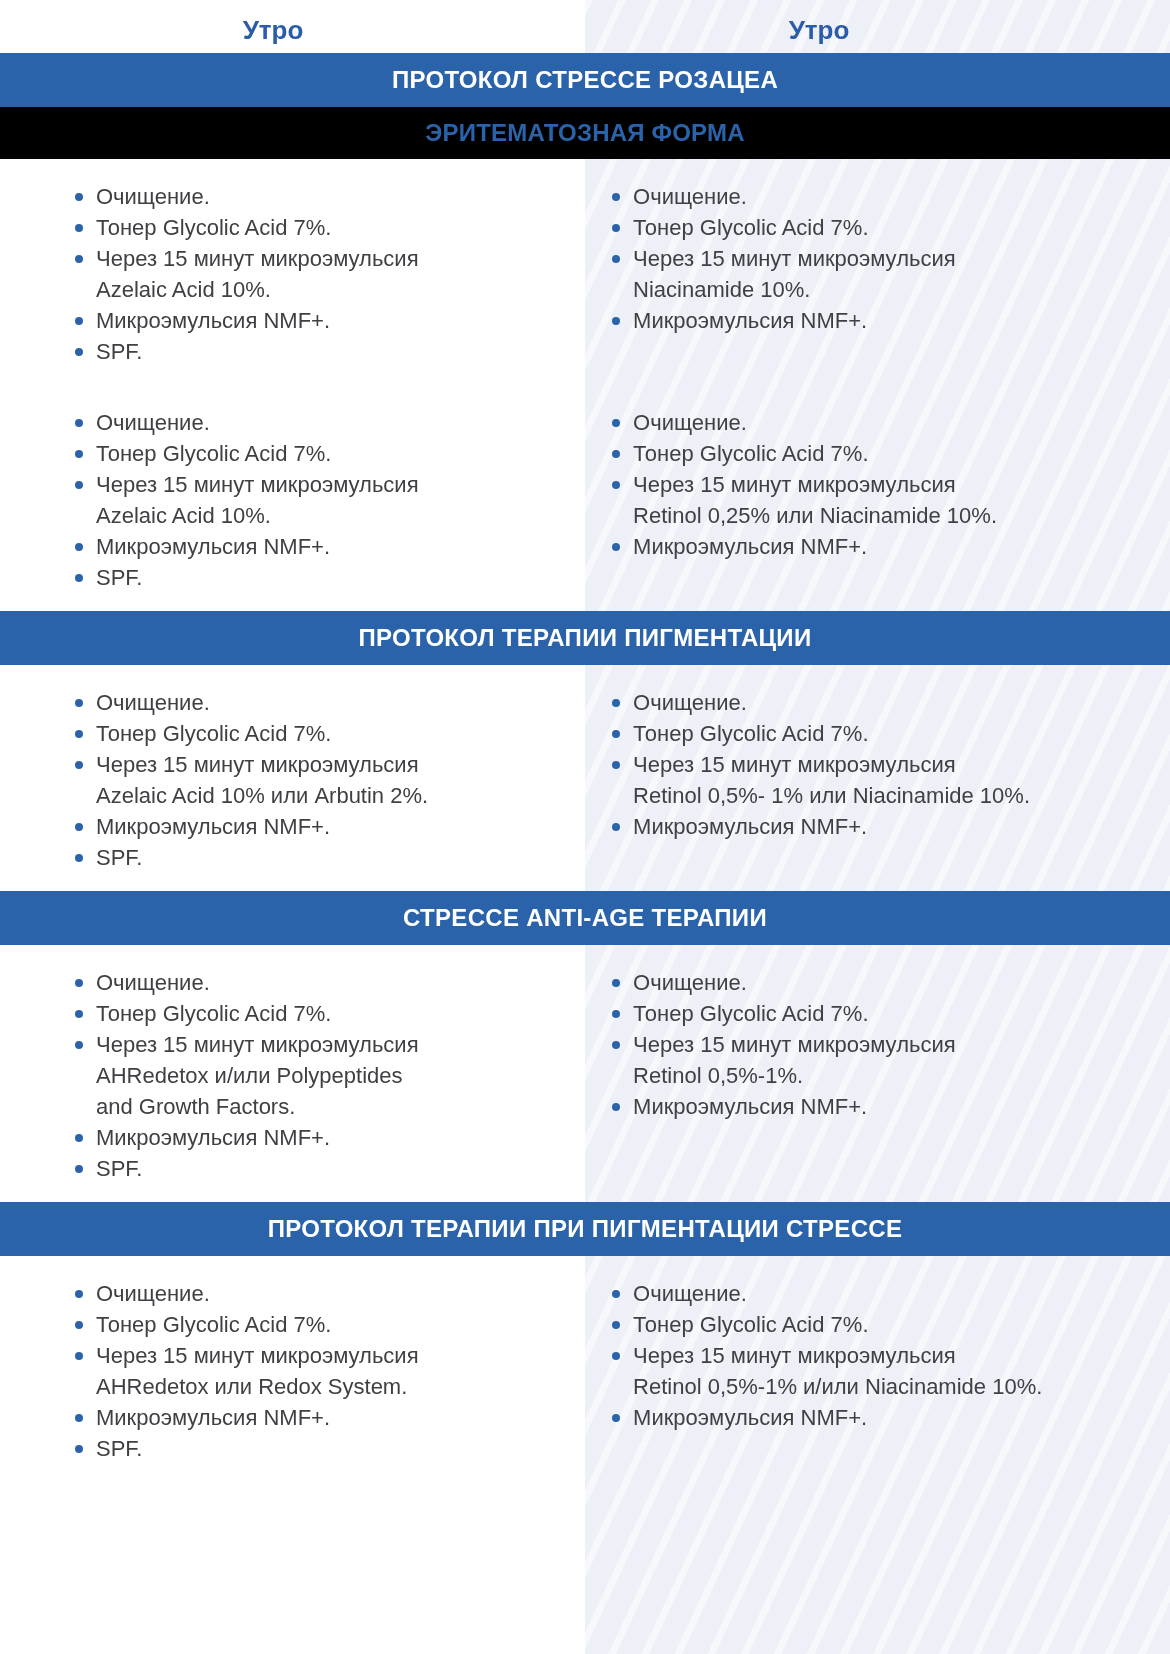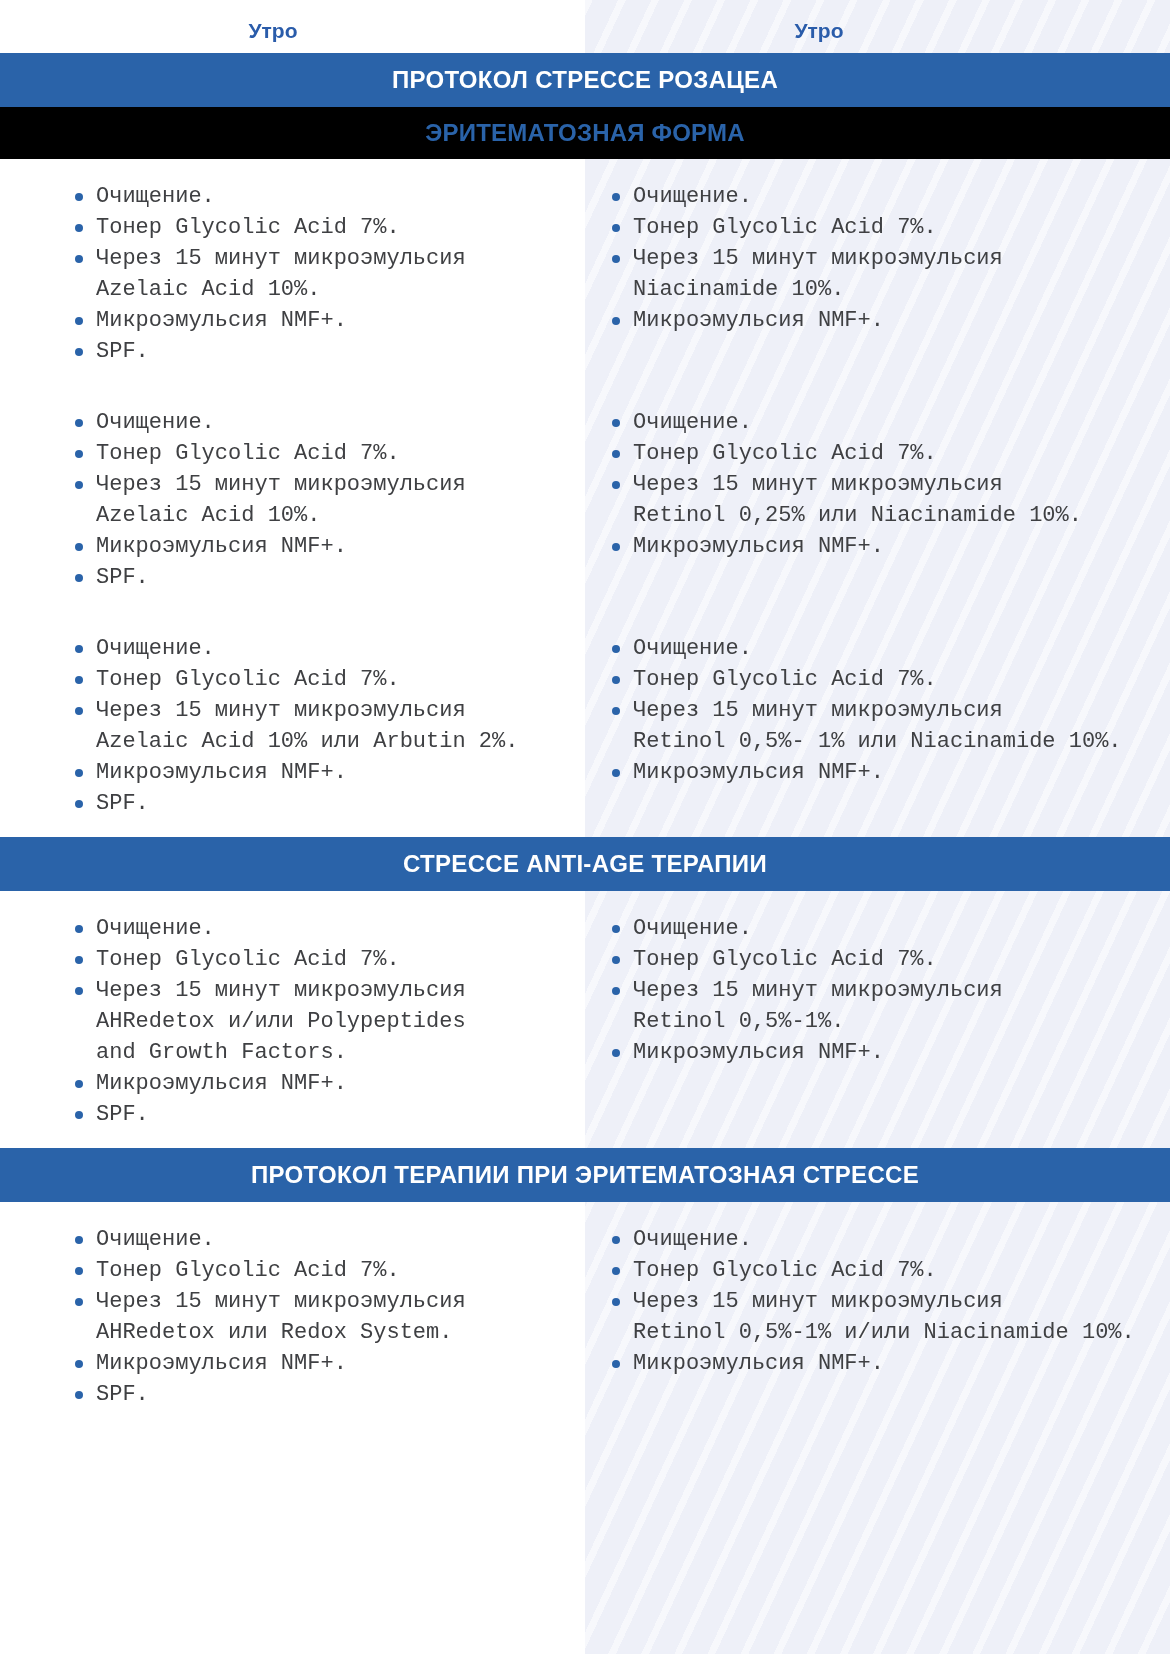--- a/index.html
+++ b/index.html
@@ -25,21 +25,21 @@
   }
   .content { position: relative; z-index: 1; }
 
   .col-header-row { height: 53px; display: flex; }
   .col-header {
     width: 546px;
     display: flex; align-items: center; justify-content: center;
     padding-top: 8px;
     color: #2a5caa;
     font-weight: bold;
-    font-size: 21px;
+    font-size: 26px;
   }
 
   .main-banner {
     height: 54px;
     background: #2a63a9;
     color: #ffffff;
     display: flex; align-items: center; justify-content: center;
     font-weight: bold;
     font-size: 24px;
     letter-spacing: 0.3px;
@@ -48,21 +48,21 @@
     height: 52px;
     background: #000000;
     color: #2a63a9;
     display: flex; align-items: center; justify-content: center;
     font-weight: bold;
     font-size: 24px;
     letter-spacing: 0.2px;
   }
 
   .content-row { display: flex; padding: 22px 0 18px 0; }
-  .col { width: 684px; font-family: Liberation Mono, monospace; }
+  .col { width: 684px; }
   .col.morning { padding-left: 75px; padding-right: 28px; }
   .col.evening { padding-left: 22px; padding-right: 18px; }
 
   ul.protocol-list { list-style: none; margin: 0; padding: 0; }
   .protocol-list li { display: flex; align-items: flex-start; }
   .dot {
     flex: none;
     width: 8px; height: 8px;
     border-radius: 50%;
     background: #2a63a9;
@@ -184,20 +184,21 @@
 Retinol 0,25% или Niacinamide 10%.</span>
             </li>
           <li>
               <span class="dot"></span>
               <span class="txt">Микроэмульсия NMF+.</span>
             </li>
         </ul>
       </div>
     </div>
 
+    <div class="main-banner">ПРОТОКОЛ ТЕРАПИИ ПИГМЕНТАЦИИ</div>
 
     <div class="content-row">
       <div class="col morning">
         <ul class="protocol-list">
           <li>
               <span class="dot"></span>
               <span class="txt">Очищение.</span>
             </li>
           <li>
               <span class="dot"></span>
@@ -286,21 +287,21 @@
 Retinol 0,5%-1%.</span>
             </li>
           <li>
               <span class="dot"></span>
               <span class="txt">Микроэмульсия NMF+.</span>
             </li>
         </ul>
       </div>
     </div>
 
-    <div class="main-banner">ПРОТОКОЛ ТЕРАПИИ ПРИ ЭРИТЕМАТОЗНАЯ СТРЕССЕ</div>
+    <div class="main-banner">ПРОТОКОЛ ТЕРАПИИ ПРИ ПИГМЕНТАЦИИ СТРЕССЕ</div>
 
     <div class="content-row">
       <div class="col morning">
         <ul class="protocol-list">
           <li>
               <span class="dot"></span>
               <span class="txt">Очищение.</span>
             </li>
           <li>
               <span class="dot"></span>

